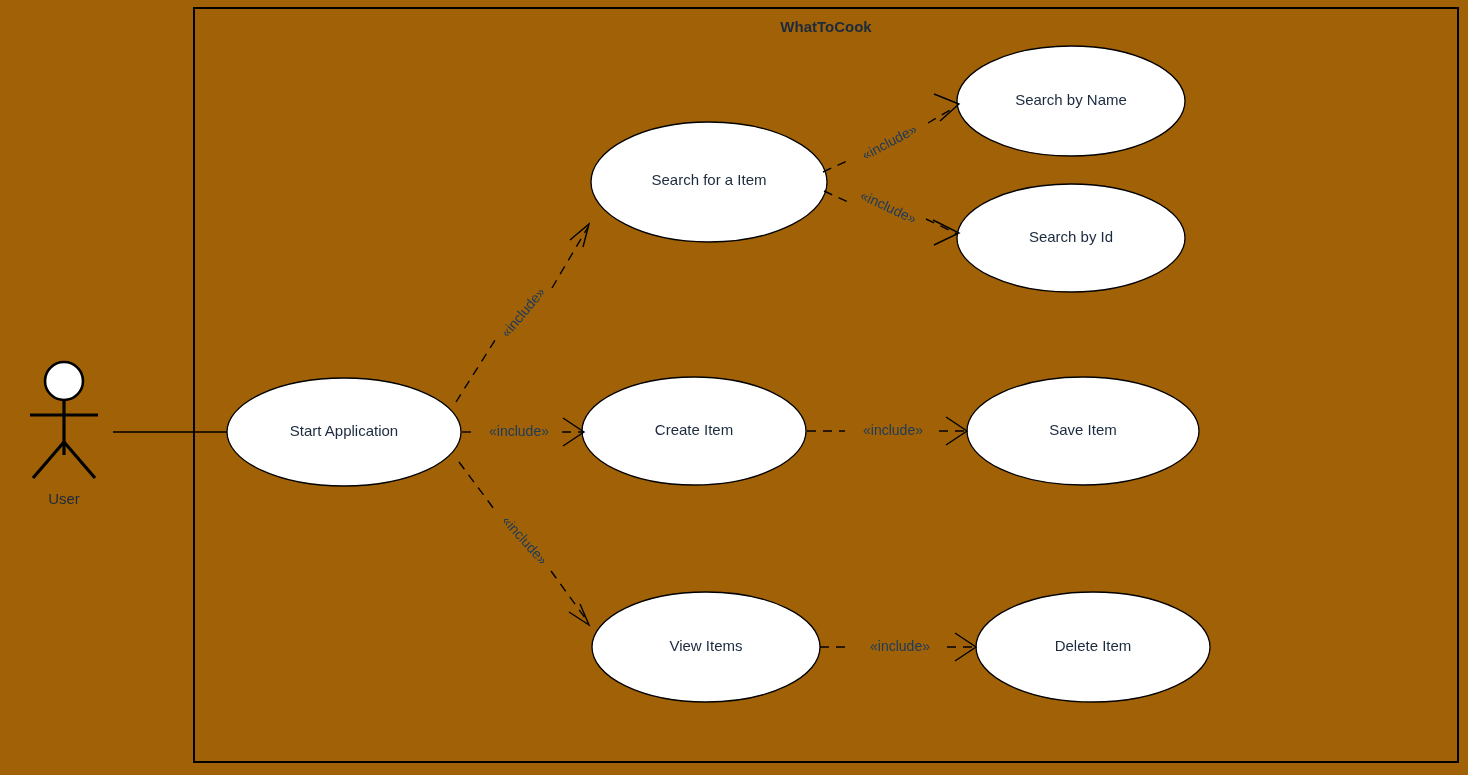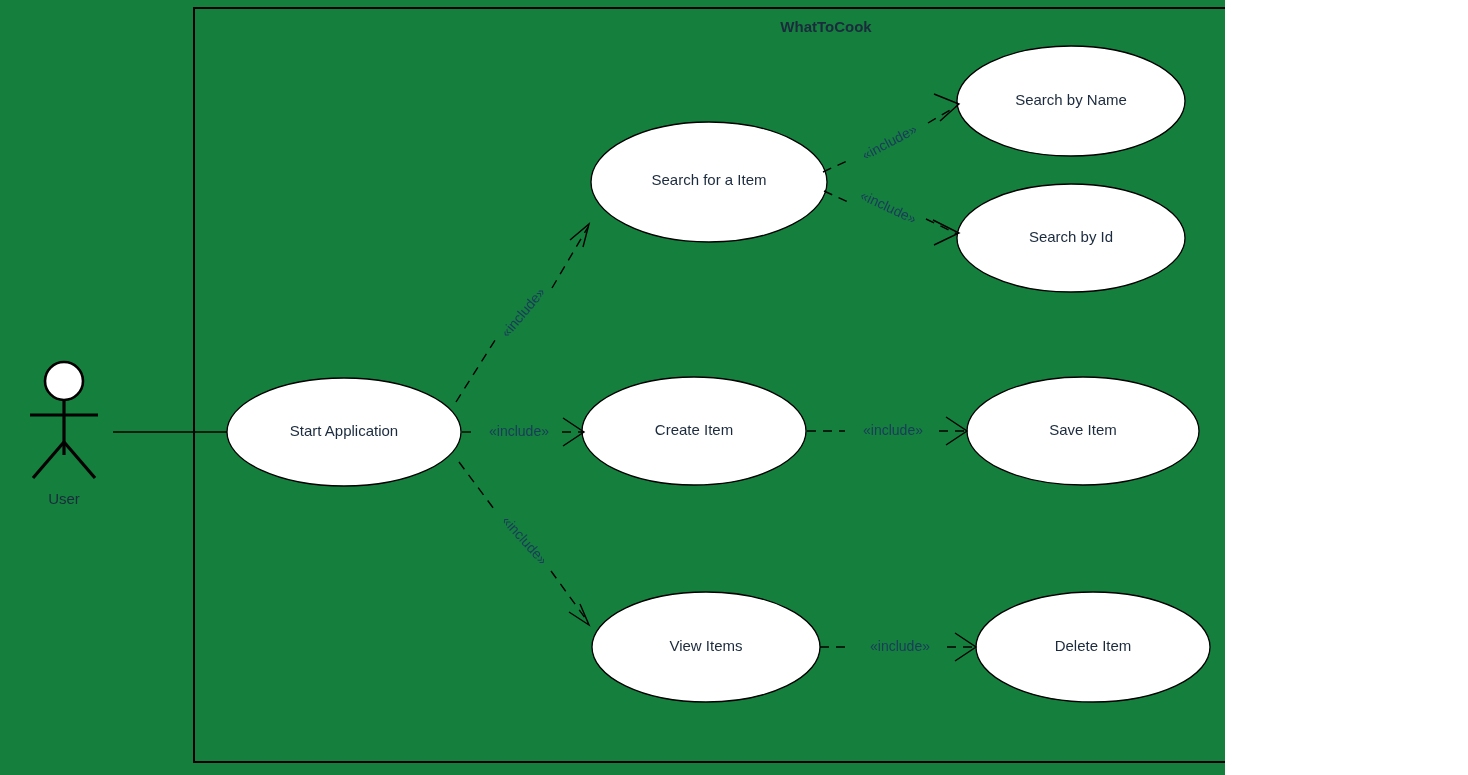--- a/index.html
+++ b/index.html
@@ -5,23 +5,23 @@
   html, body {
     margin: 0;
     padding: 0;
     background: #ffffff;
   }
   body {
     font-family: "Liberation Sans", sans-serif;
   }
   #canvas {
     position: relative;
-    width: 1225px;
+    width: 1468px;
     height: 775px;
-    background: #15803d;
+    background: #a16207;
     overflow: hidden;
   }
   #diagram-svg {
     position: absolute;
     top: 0;
     left: 0;
     width: 1468px;
     height: 775px;
   }
   .uc-ellipse {

